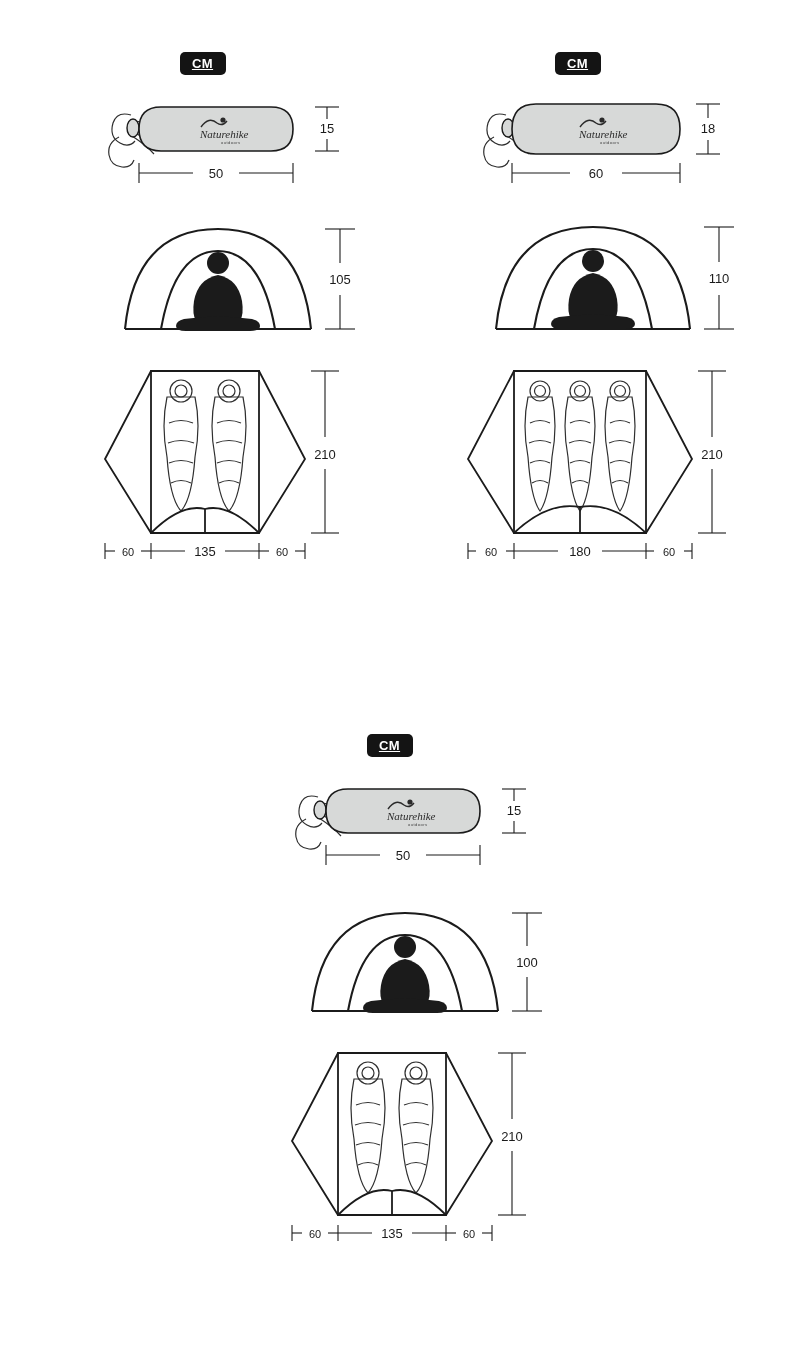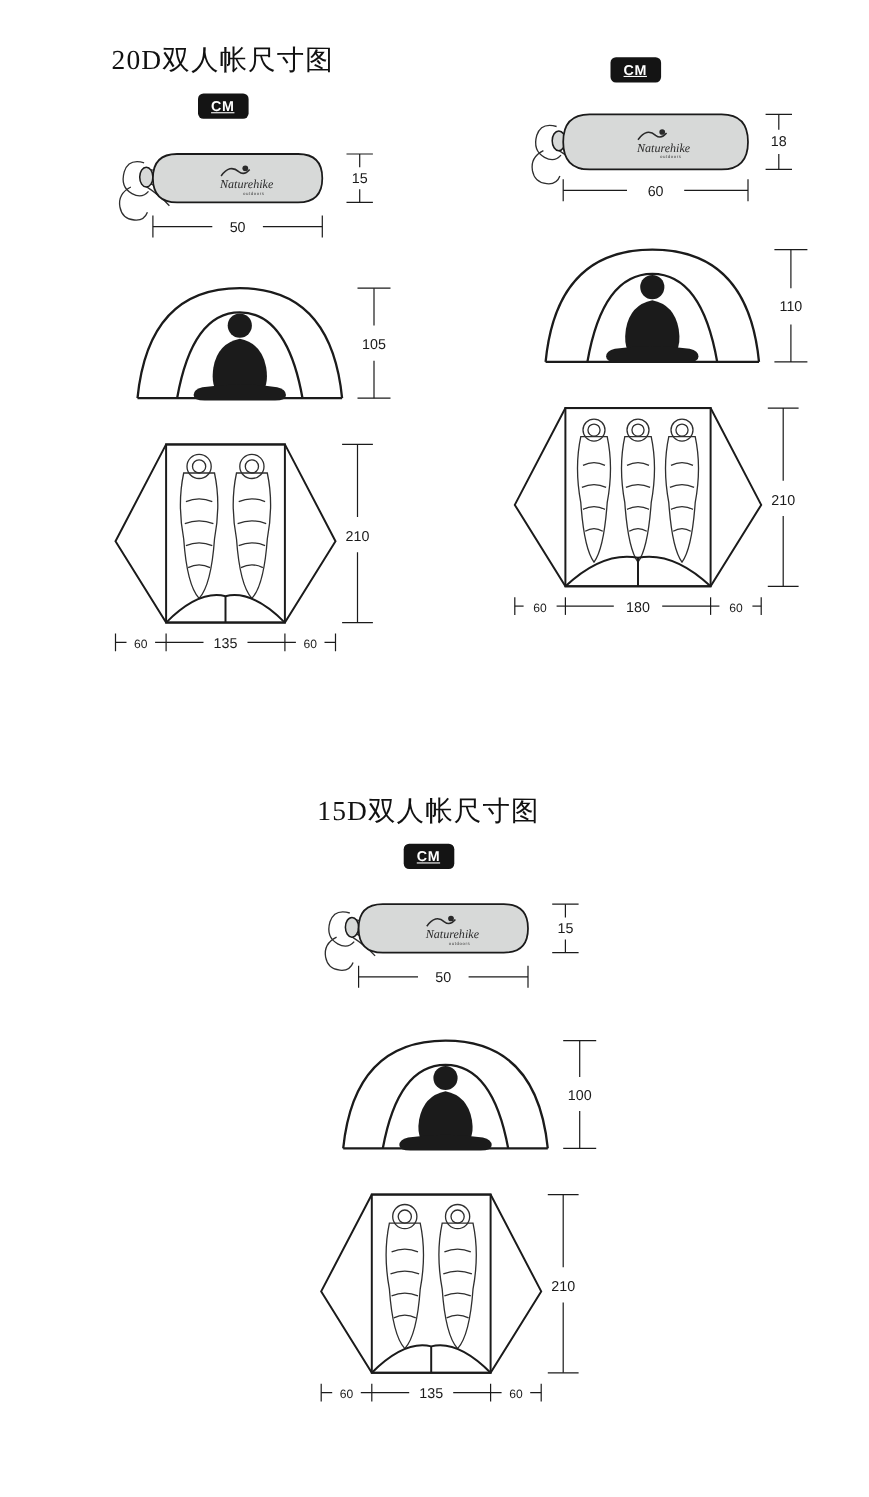--- a/index.html
+++ b/index.html
@@ -73,21 +73,20 @@
   .ln-plan { stroke: #1b1b1b; stroke-width: 1.8; fill: none; }
   .ln-bag { stroke: #2f2f2f; stroke-width: 1.2; fill: none; }
   .fill-dark { fill: #1b1b1b; }
   .bagfill { fill: #d7d9d8; stroke: #1b1b1b; stroke-width: 1.6; }
 </style>
 </head>
 <body>
 
 <div class="panel" style="left:10px; top:38px; width:385px;">
 
-  <div class="panel-title">20D双人帐尺寸图</div>
 
   <div class="cm-badge">CM</div>
 
   <svg class="fig" width="340" height="110" viewBox="0 0 340 110" style="margin-top:16px;">
 
     <path class="ln" d="M105 190"></path>
     <path class="ln-bag" d="M98 34 q-14 -4 -18 8 q-4 14 7 20 q9 5 15 -2" transform="translate(0,-10)"></path>
     <path class="ln-bag" d="M86 46 q-12 6 -10 18 q2 11 13 12 q9 1 12 -7"></path>
 
     <g class="ln-bag">
@@ -307,21 +306,20 @@
       <line x1="276" y1="200" x2="284" y2="200"></line>
     </g>
     <text class="dim-label-sm" x="83" y="205" text-anchor="middle">60</text>
     <text class="dim-label" x="172" y="205" text-anchor="middle">180</text>
     <text class="dim-label-sm" x="261" y="205" text-anchor="middle">60</text>
   </svg>
 </div>
 
 <div class="panel" style="left:197px; top:720px; width:385px;">
 
-  <div class="panel-title">15D双人帐尺寸图</div>
 
   <div class="cm-badge">CM</div>
 
   <svg class="fig" width="340" height="110" viewBox="0 0 340 110" style="margin-top:16px;">
     <path class="ln-bag" d="M98 24 q-14 -4 -18 8 q-4 14 7 20 q9 5 15 -2"></path>
     <path class="ln-bag" d="M86 46 q-12 6 -10 18 q2 11 13 12 q9 1 12 -7"></path>
     <g class="ln-bag">
       <path d="M102 30 q16 2 26 8"></path>
       <path d="M102 33 q18 4 28 11"></path>
       <path d="M101 37 q18 7 28 14"></path>

